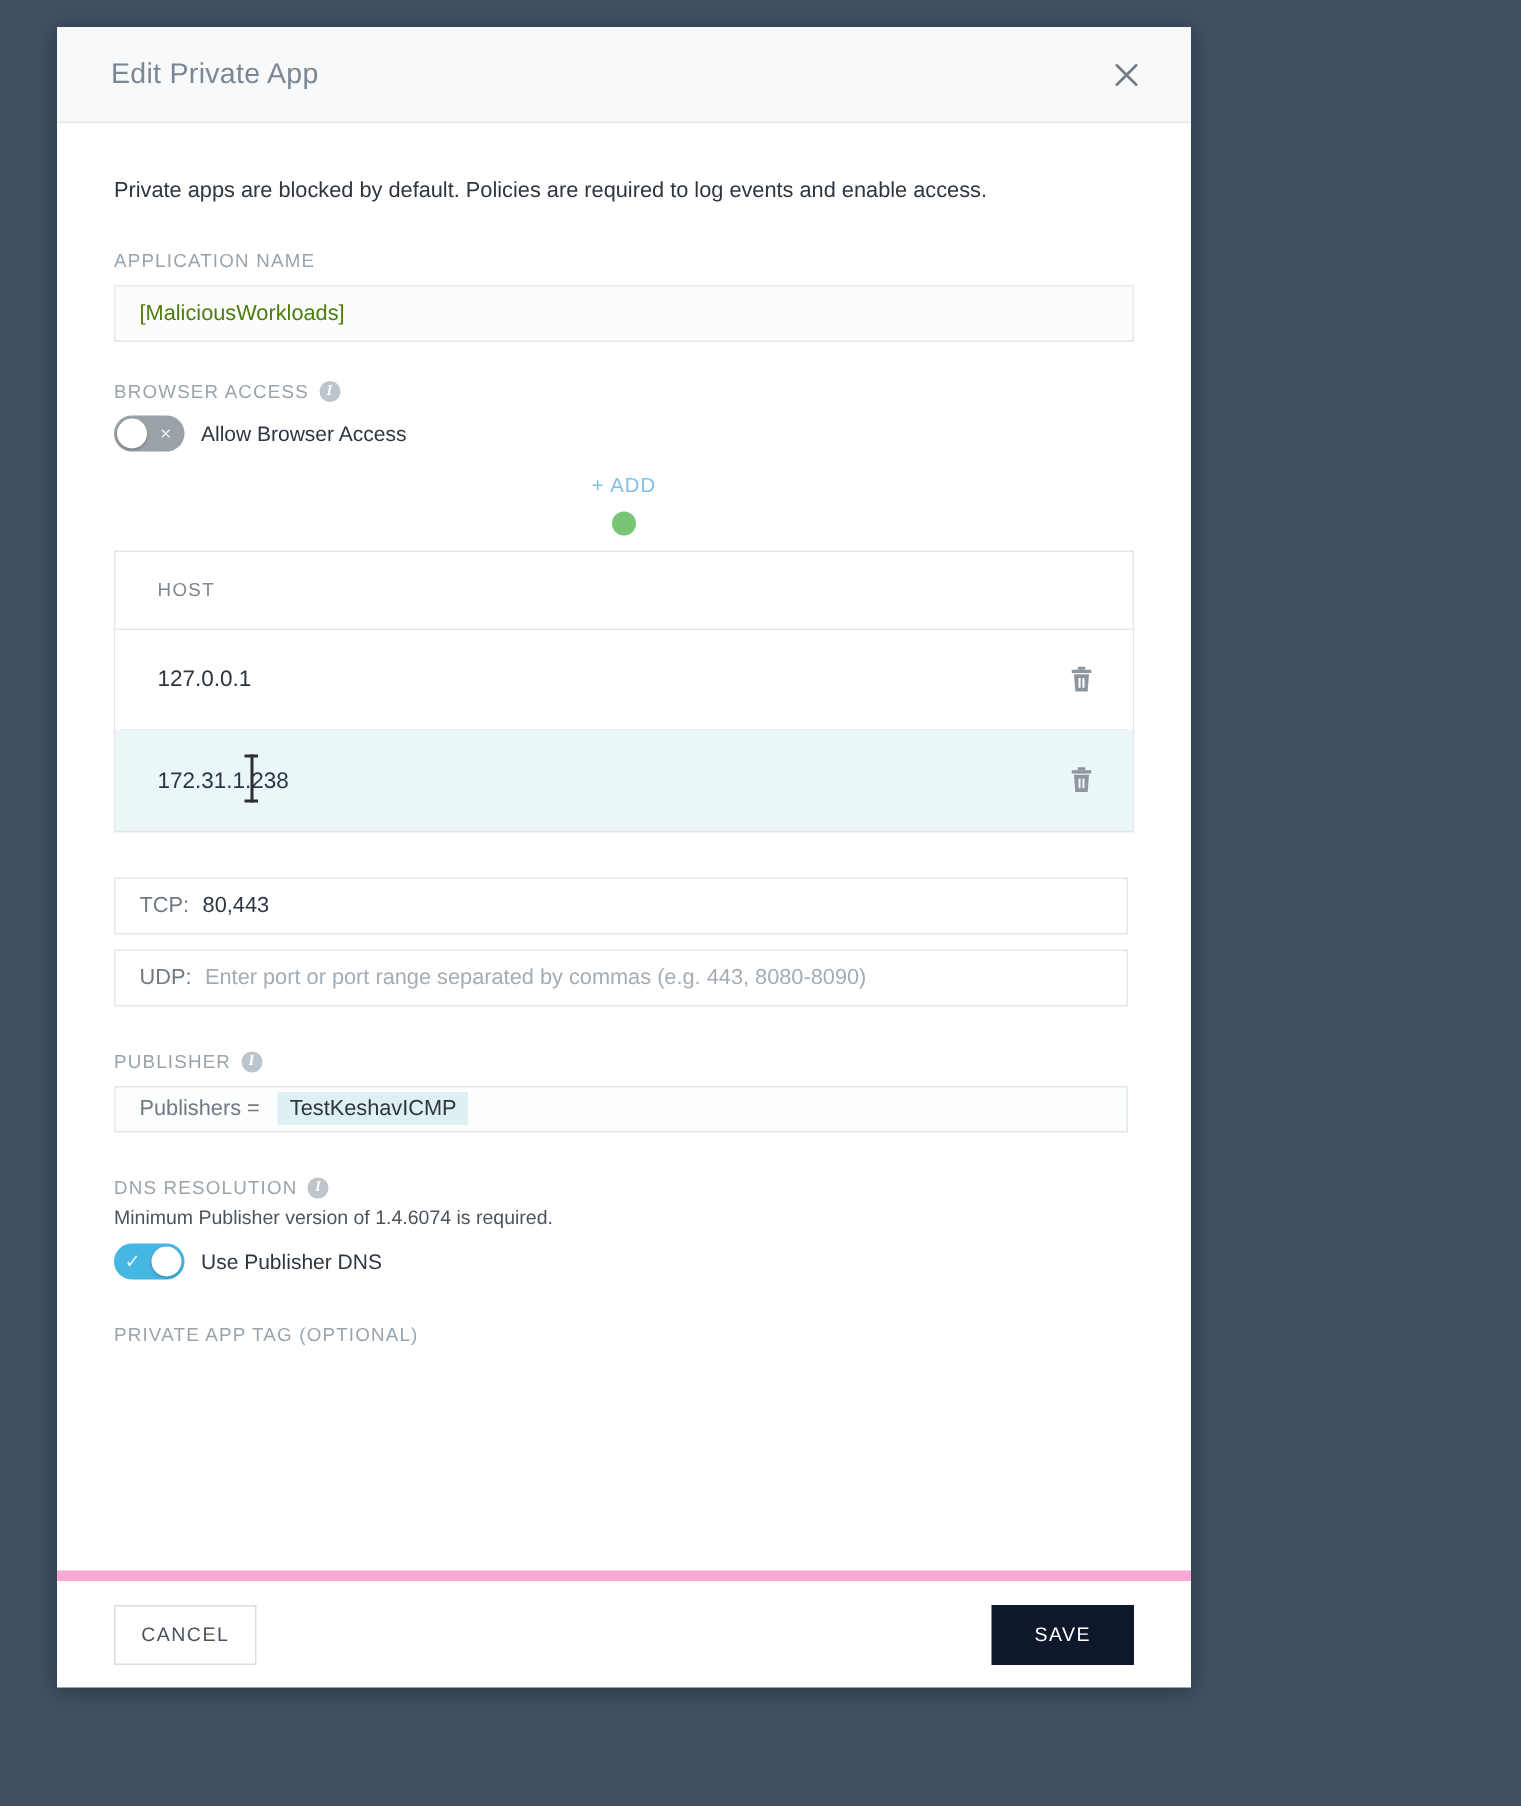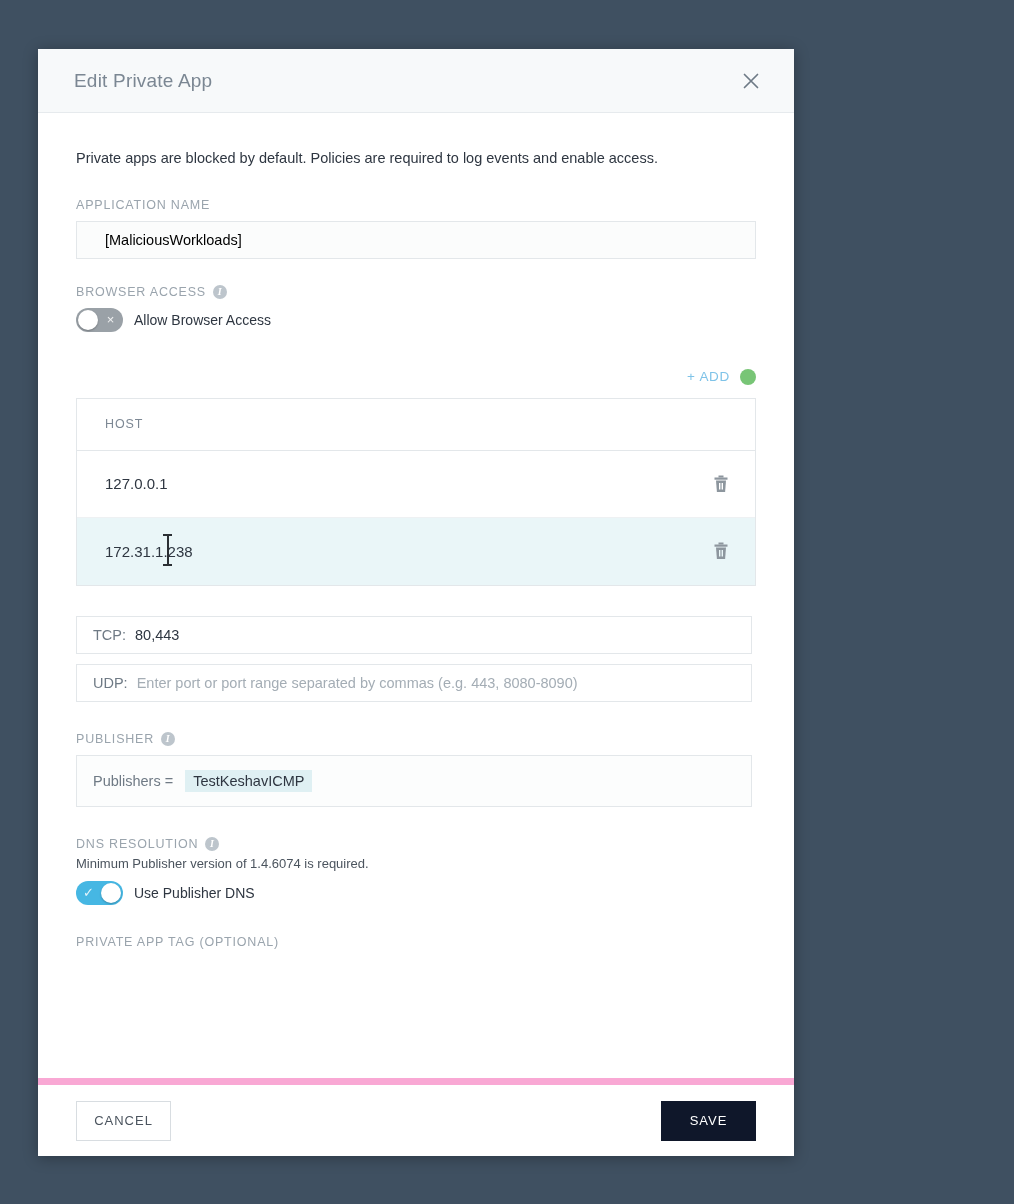--- a/index.html
+++ b/index.html
@@ -18,21 +18,20 @@
 
   
   .modal {
     position: absolute;
     left: 38px; top: 18px;
     width: 756px; height: 1107px;
     background: #ffffff;
     box-shadow: 0 2px 14px rgba(0,0,0,0.30);
     display: flex;
     flex-direction: column;
-    margin-top: 31px;
   }
   .modal-header {
     height: 64px;
     flex: 0 0 64px;
     background: #f7f9fa;
     border-bottom: 1px solid #e6eaed;
     display: flex;
     align-items: center;
     padding: 0 26px 0 36px;
   }
@@ -93,23 +92,23 @@
   }
 
   
   .text-input {
     width: 680px;
     height: 38px;
     border: 1px solid #e3e7ea;
     background: #fbfcfc;
     display: flex;
     align-items: center;
-    padding: 0 28px;
-    font-size: 14.5px;
-    color: #000000;
+    padding: 0 16px;
+    font-size: 14.5px;
+    color: #4d7c0f;
   }
   .section { margin-bottom: 26px; }
 
   
   .toggle-row {
     display: flex;
     align-items: center;
     gap: 11px;
   }
   .toggle {
@@ -149,20 +148,21 @@
 
   
   .add-row {
     display: flex;
     justify-content: flex-end;
     align-items: center;
     gap: 10px;
     width: 680px;
     margin-bottom: 10px;
     height: 22px;
+    flex-direction: column;
   }
   .add-link {
     font-size: 13.5px;
     letter-spacing: 0.7px;
     color: #7fc3e8;
     cursor: pointer;
     font-weight: 500;
   }
   .cursor-dot {
     width: 16px; height: 16px;
@@ -243,21 +243,21 @@
     font-size: 14.5px;
     margin-bottom: 10px;
   }
   .port-proto { color: #6f7a85; margin-right: 9px; }
   .port-value { color: #2e3641; }
   .port-placeholder { color: #a4adb5; }
 
   
   .publisher-input {
     width: 676px;
-    height: 52px;
+    height: 31px;
     border: 1px solid #e3e7ea;
     background: #fcfdfd;
     display: flex;
     align-items: center;
     padding: 0 16px;
     font-size: 14.5px;
     gap: 12px;
   }
   .pub-prefix { color: #6f7a85; }
   .chip {

